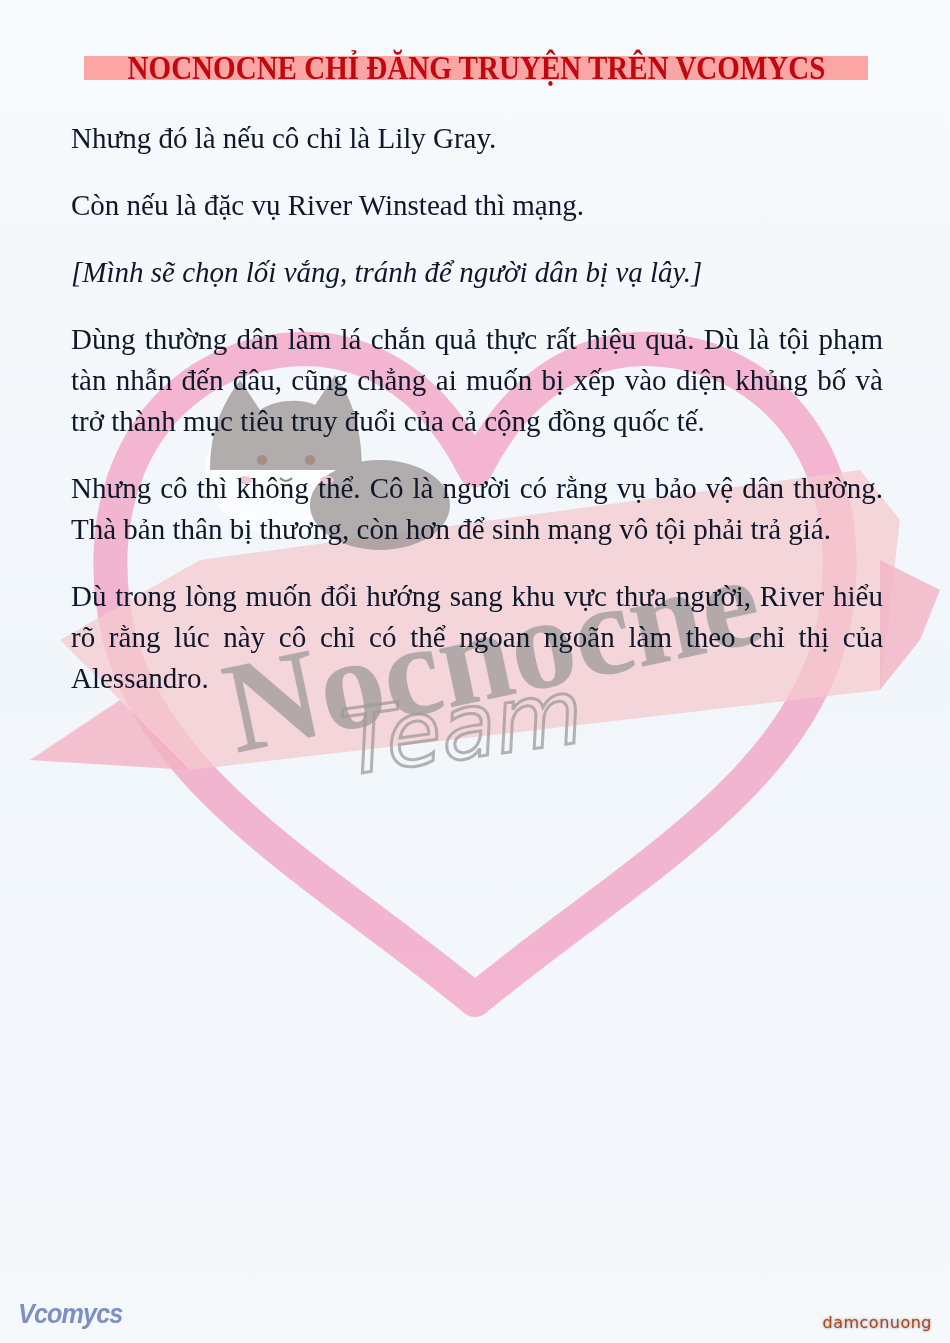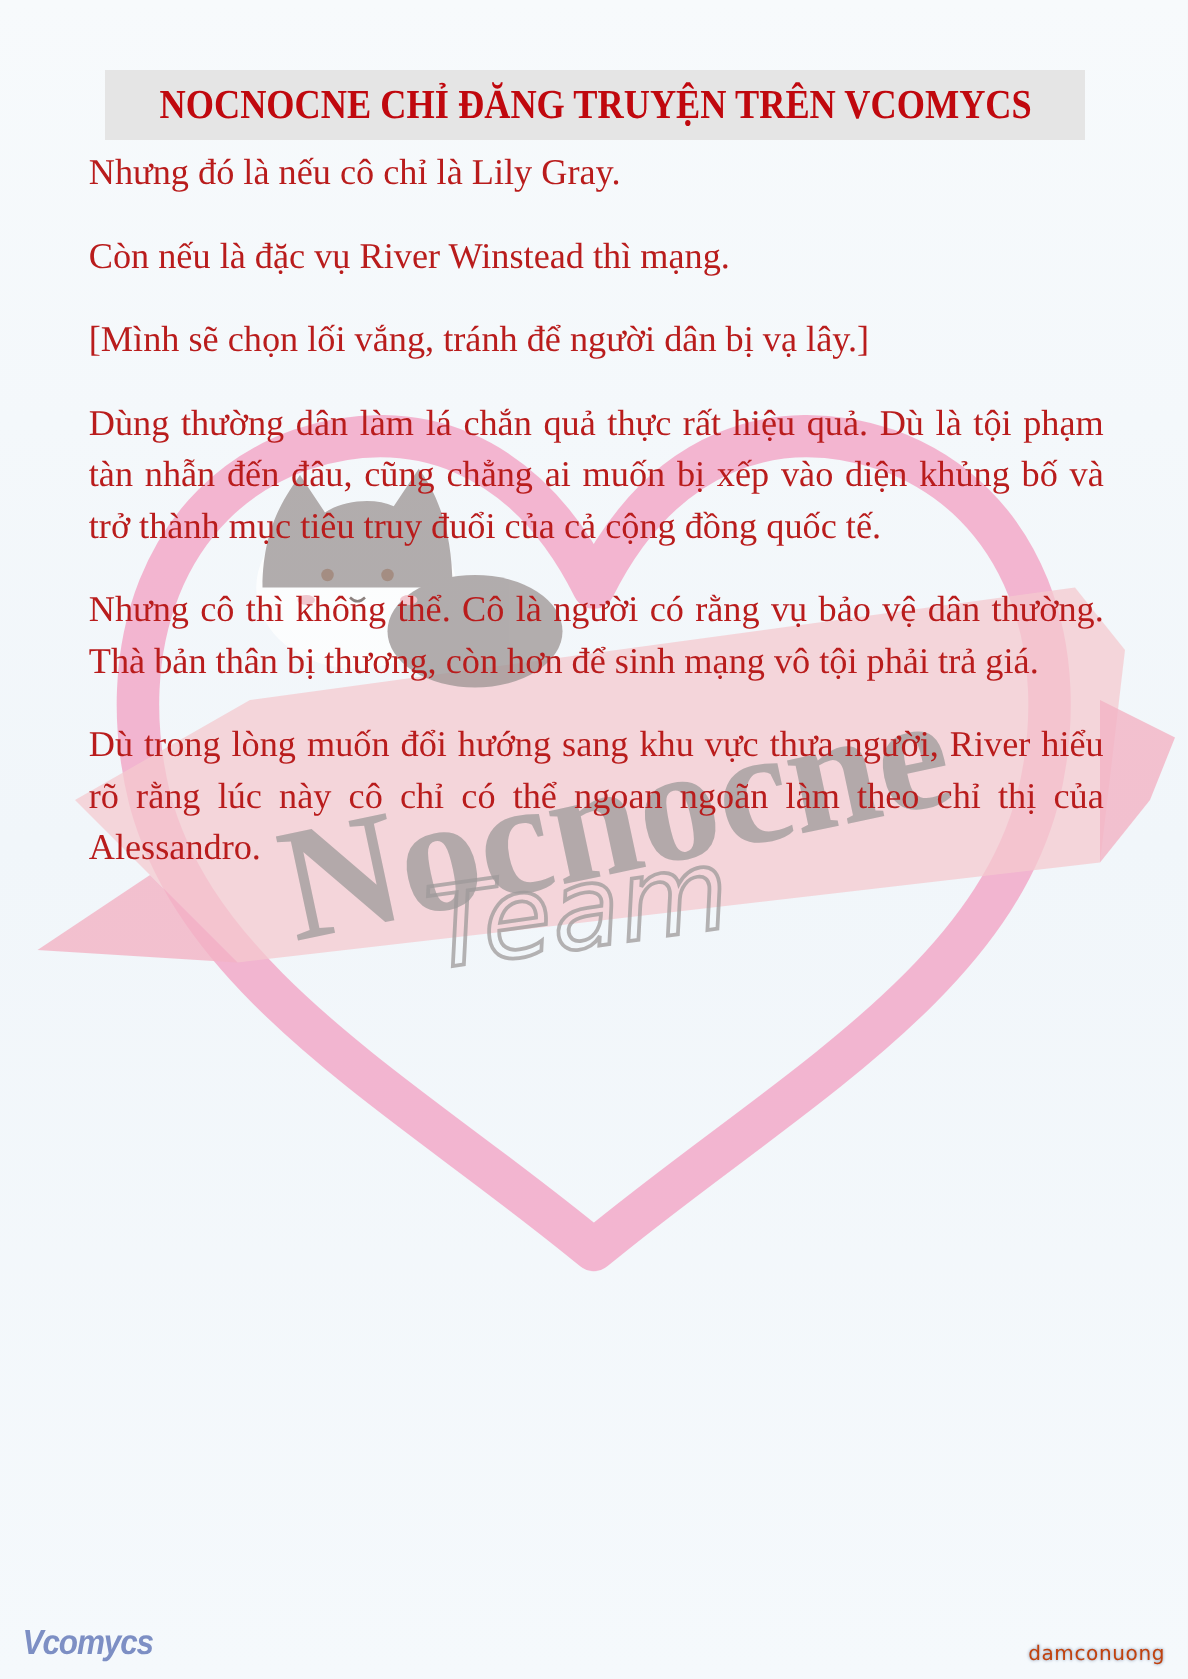--- a/index.html
+++ b/index.html
@@ -29,22 +29,22 @@
       width: 950px;
       height: 1343px;
       z-index: 1;
       pointer-events: none;
     }
     .header-banner {
       position: absolute;
       left: 84px;
       top: 56px;
       width: 784px;
-      height: 56px;
-      background: #e5e5e5;
+      height: 24px;
+      background: #fca5a5;
       z-index: 2;
       display: flex;
       align-items: center;
       justify-content: center;
     }
     .header-title {
       font-family: "Liberation Serif", "DejaVu Serif", serif;
       font-weight: bold;
       font-size: 33px;
       color: #c0080e;
@@ -59,23 +59,24 @@
       top: 118px;
       width: 812px;
       z-index: 3;
     }
     .para {
       font-family: "Liberation Serif", "DejaVu Serif", serif;
       font-size: 29px;
       line-height: 41px;
       margin: 0 0 26px 0;
       text-align: justify;
-      color: #b91c1c;
+      color: #0f172a;
     }
     .para.italic {
+      font-style: italic;
     }
     .footer-logo {
       position: absolute;
       left: 18px;
       top: 1298px;
       z-index: 3;
       font-family: "Liberation Sans", "DejaVu Sans", sans-serif;
       font-style: italic;
       font-weight: bold;
       font-size: 28px;

